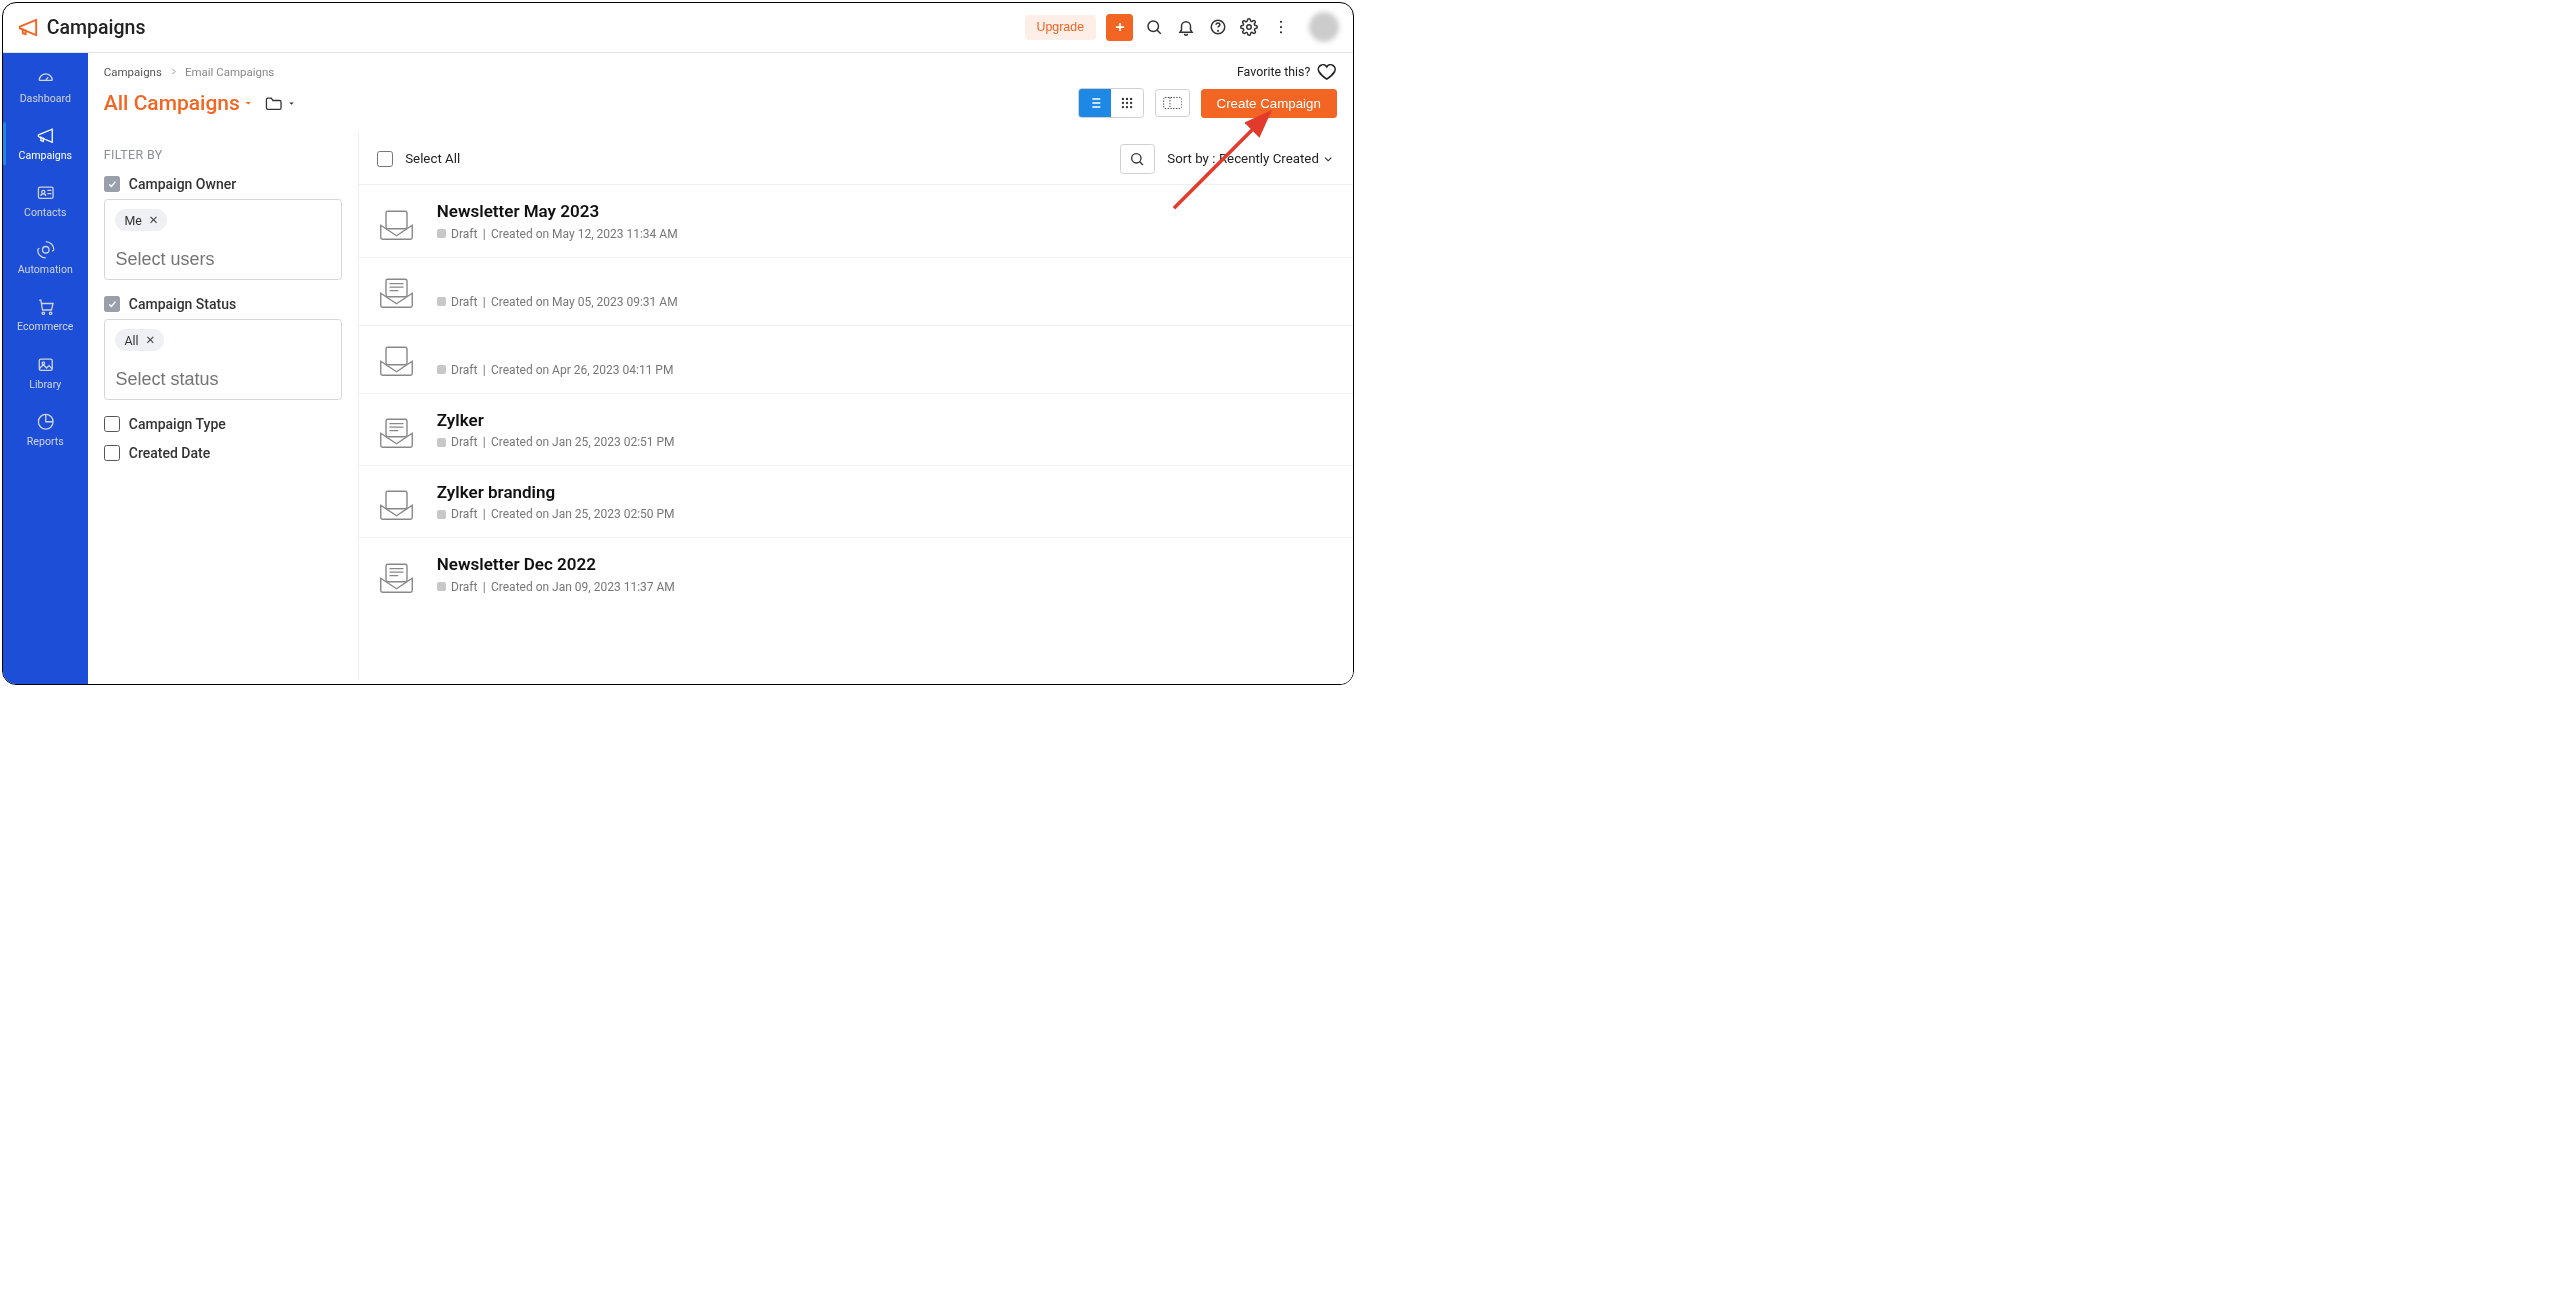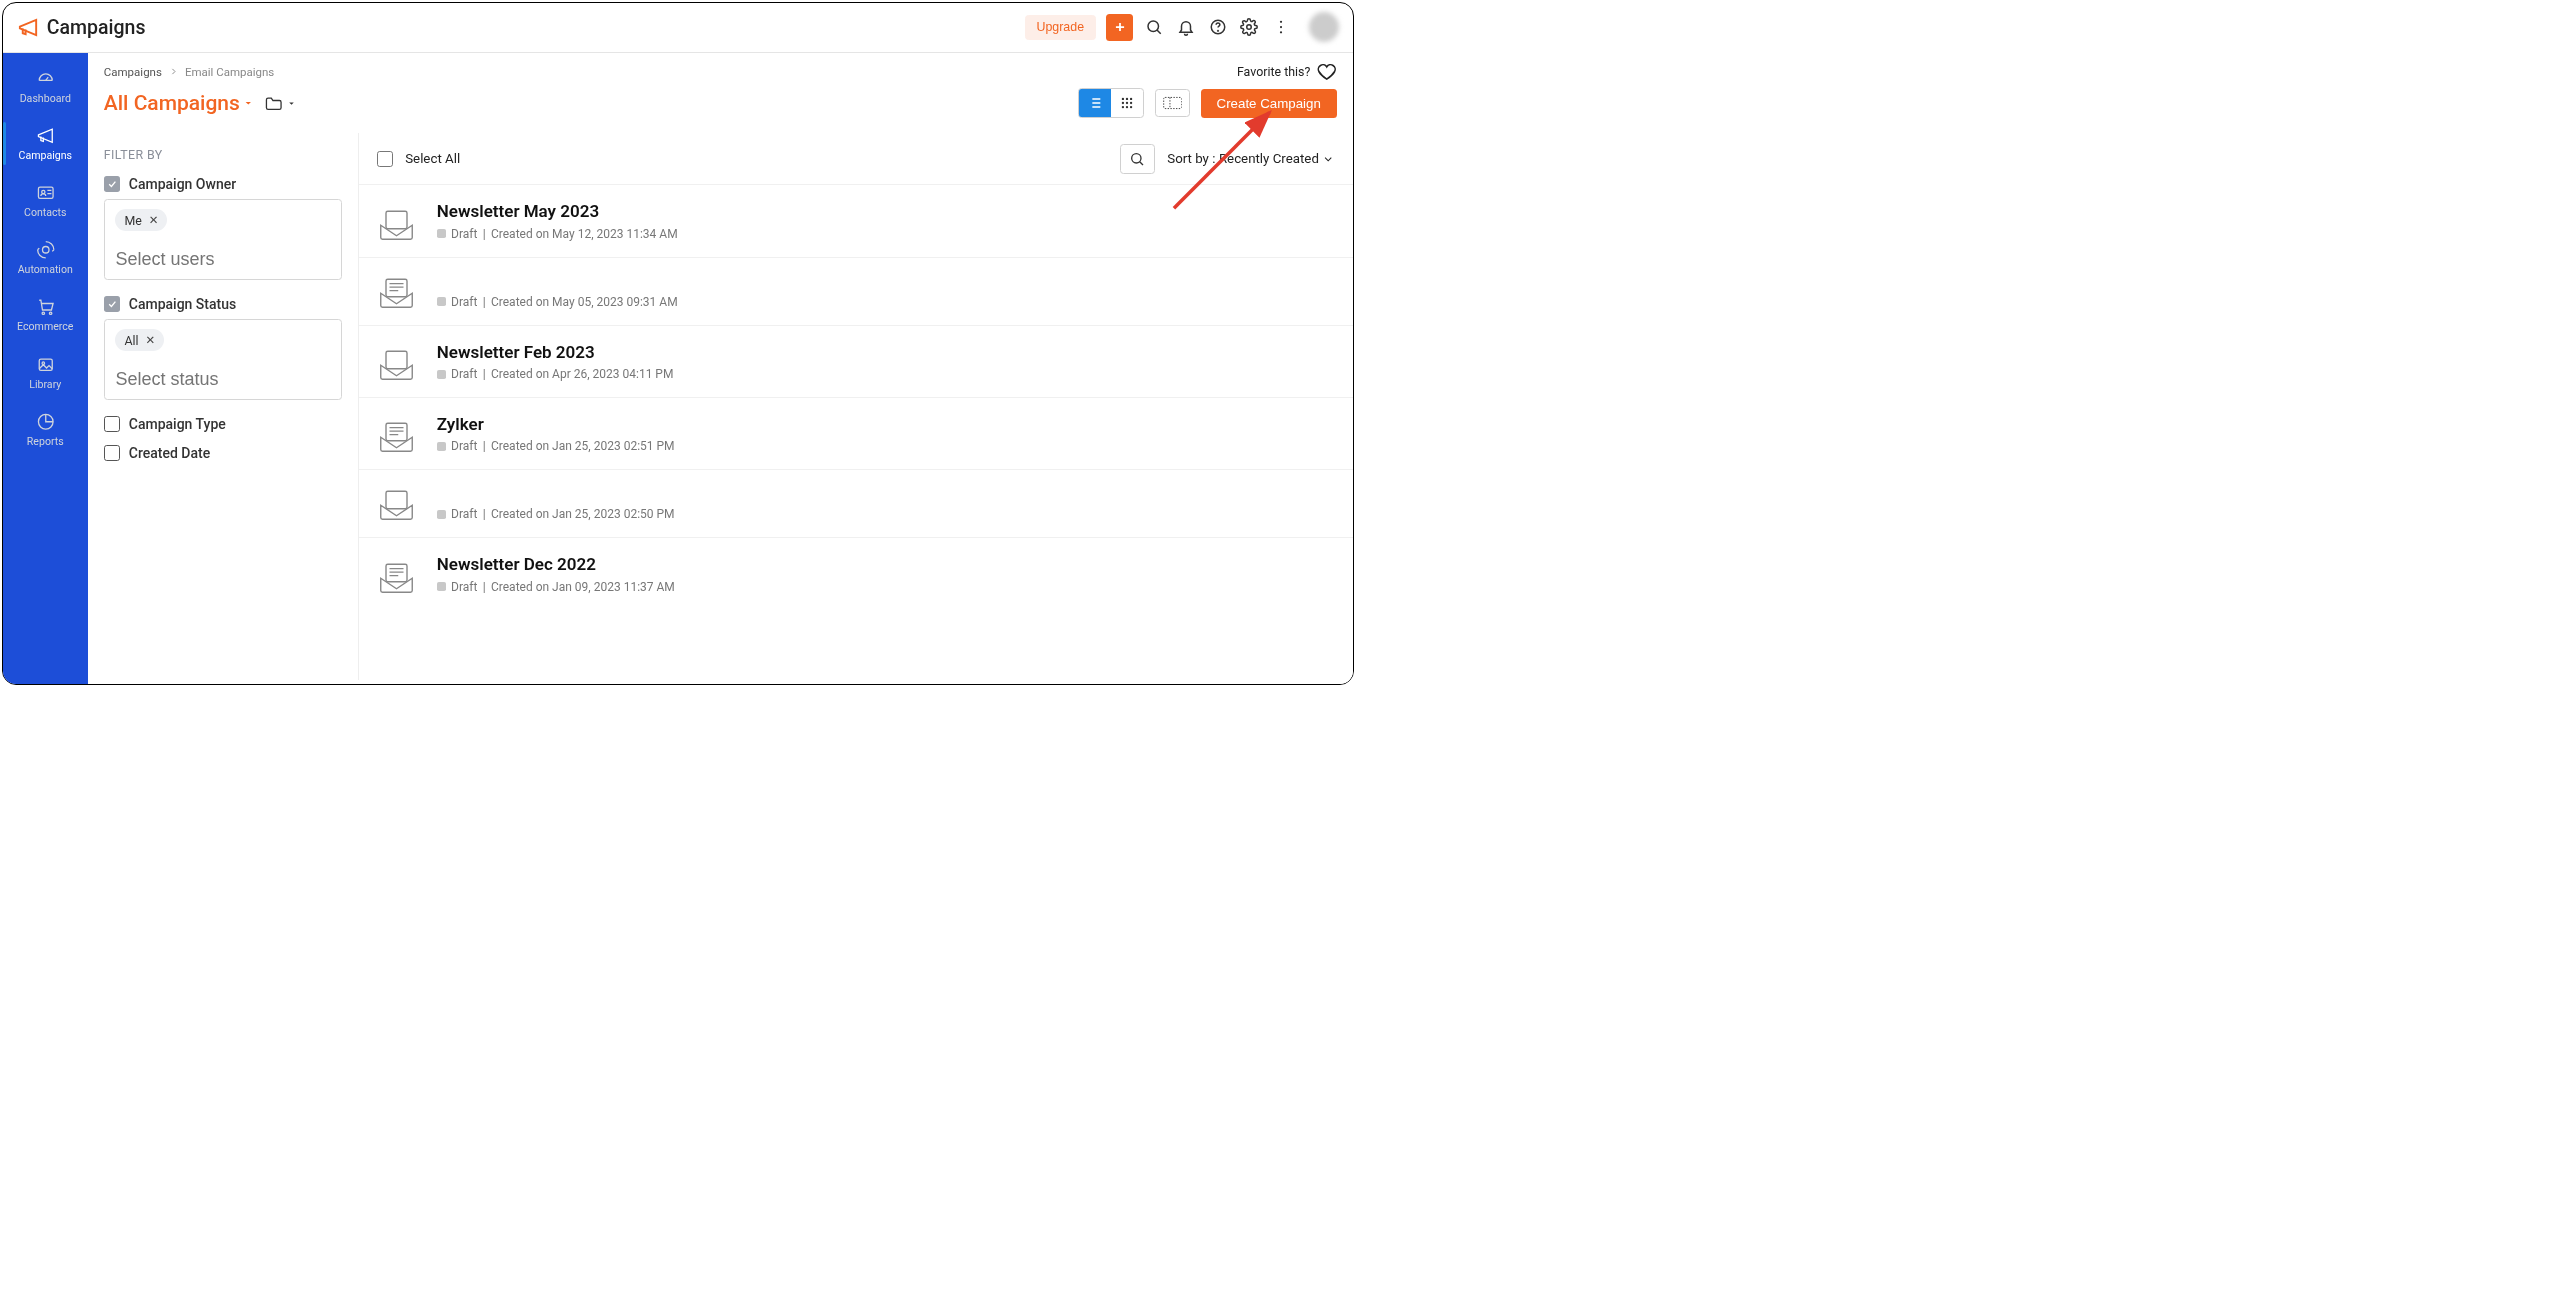--- a/index.html
+++ b/index.html
@@ -639,21 +639,20 @@
             </div>
             <div class="campaign-row">
     <div class="row-icon">
                 <svg width="39" height="35" viewBox="0 0 44 40" fill="none">
     <rect x="10" y="6" width="24" height="20" rx="2" stroke="#888" stroke-width="1.6" fill="#fff"></rect>
 
     <path d="M4 22 L22 34 L40 22 V36 a2 2 0 01-2 2 H6 a2 2 0 01-2-2 V22 Z" stroke="#888" stroke-width="1.6" fill="#fff"></path>
   </svg>
               </div>
     <div class="row-text">
-      <div class="row-title">Newsletter Feb 2023</div>
       <div class="row-meta">
         <span class="status-dot"></span>
         <span>Draft</span>
         <span>|</span>
         <span>Created on Apr 26, 2023 04:11 PM</span>
       </div>
     </div>
             </div>
             <div class="campaign-row">
     <div class="row-icon">
@@ -675,20 +674,21 @@
             </div>
             <div class="campaign-row">
     <div class="row-icon">
                 <svg width="39" height="35" viewBox="0 0 44 40" fill="none">
     <rect x="10" y="6" width="24" height="20" rx="2" stroke="#888" stroke-width="1.6" fill="#fff"></rect>
 
     <path d="M4 22 L22 34 L40 22 V36 a2 2 0 01-2 2 H6 a2 2 0 01-2-2 V22 Z" stroke="#888" stroke-width="1.6" fill="#fff"></path>
   </svg>
               </div>
     <div class="row-text">
+      <div class="row-title">Zylker branding</div>
       <div class="row-meta">
         <span class="status-dot"></span>
         <span>Draft</span>
         <span>|</span>
         <span>Created on Jan 25, 2023 02:50 PM</span>
       </div>
     </div>
             </div>
             <div class="campaign-row">
     <div class="row-icon">

